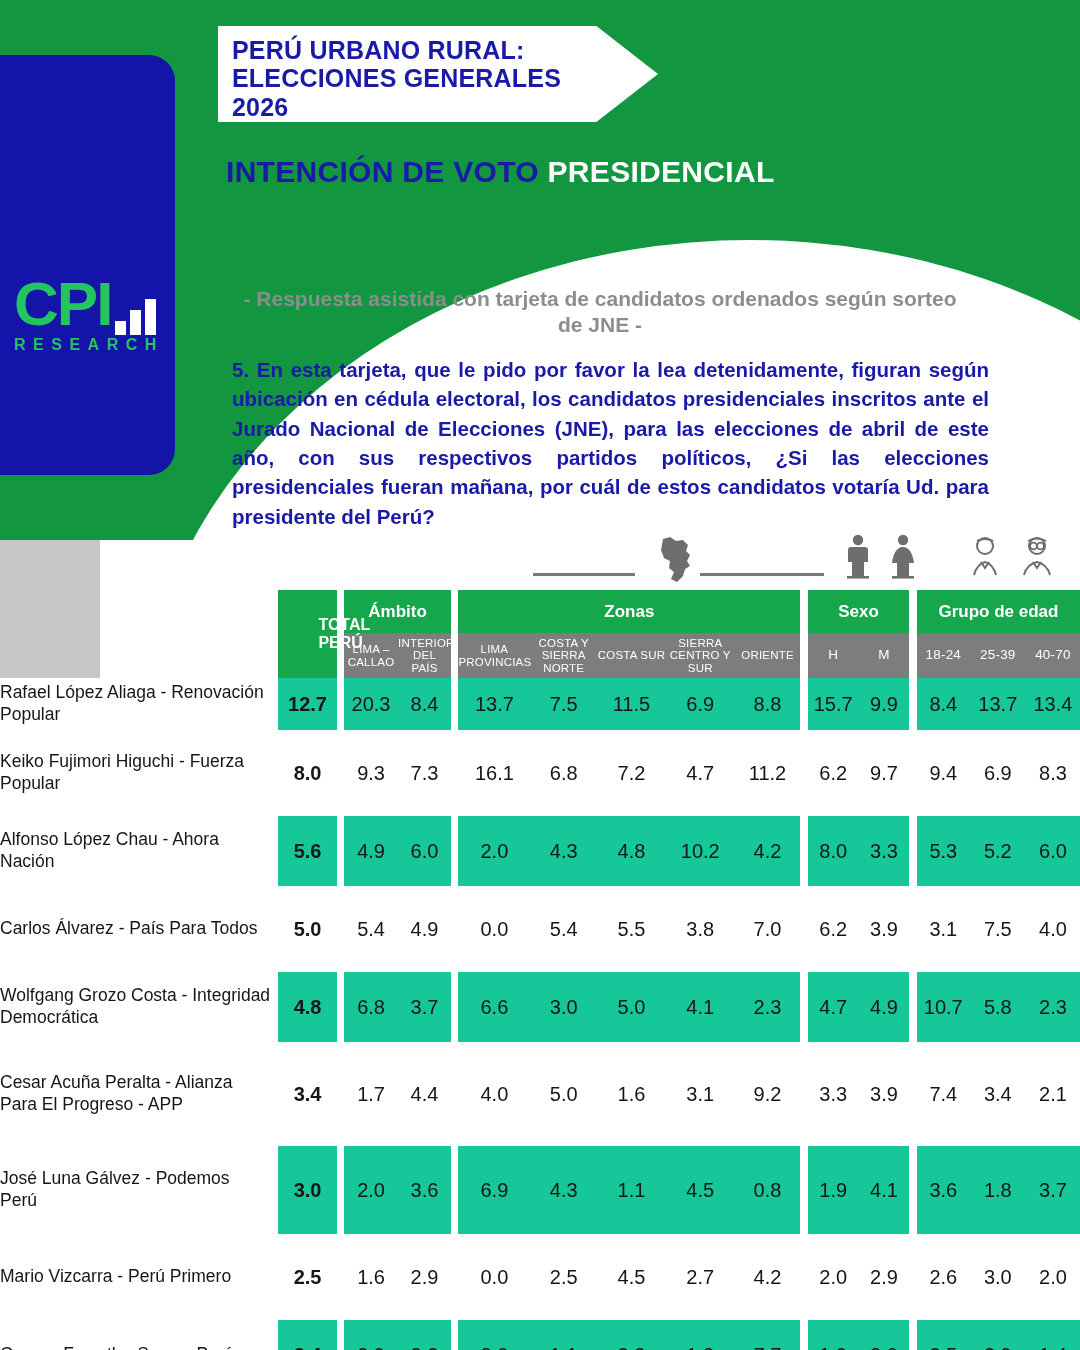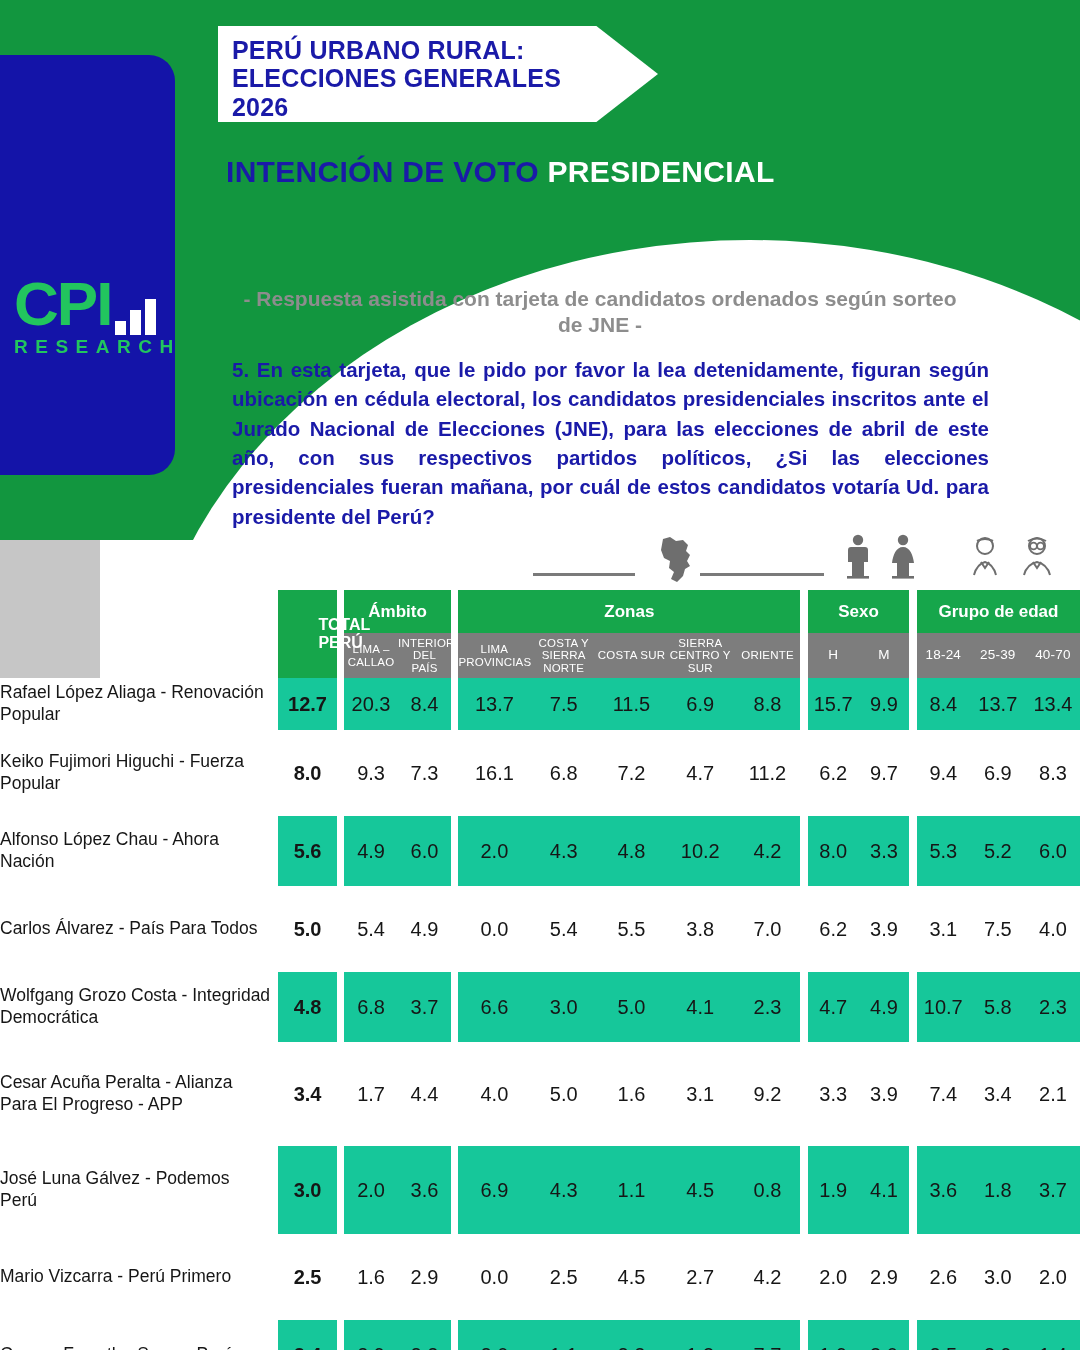--- a/index.html
+++ b/index.html
@@ -46,21 +46,21 @@
     font-weight:bold;
     letter-spacing:-1px;
     line-height:1;
   }
   #logo-cpi{
     font-size:62px;font-weight:bold;letter-spacing:-2px;
     display:inline-block;
   }
   .logo-bar{display:inline-block;background:#fff;margin-left:4px;vertical-align:bottom;}
   #logo-research{
-    font-size:19px;letter-spacing:7.5px;font-weight:bold;margin-top:2px;
+    font-size:16px;letter-spacing:7.5px;font-weight:bold;margin-top:2px;
   }
   
   #title-banner{
     position:absolute;left:218px;top:26px;width:440px;height:96px;
     z-index:5;
   }
   #title-banner-bg{
     position:absolute;left:0;top:0;width:100%;height:100%;
     background:#ffffff;
     clip-path:polygon(0 0, 86% 0, 100% 50%, 86% 100%, 0 100%);

